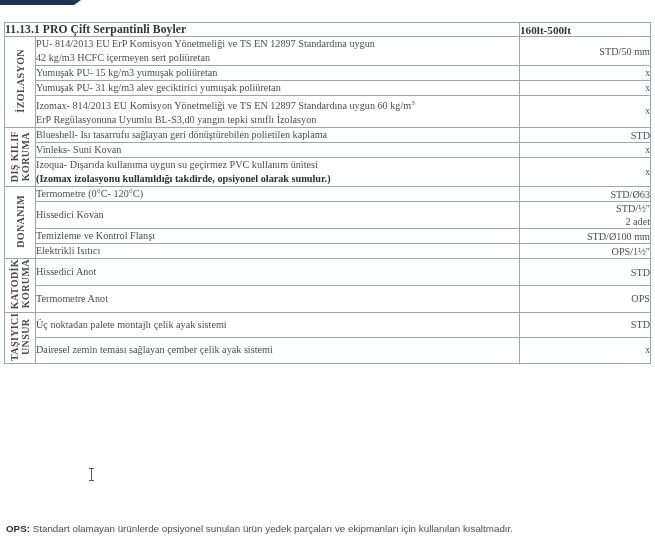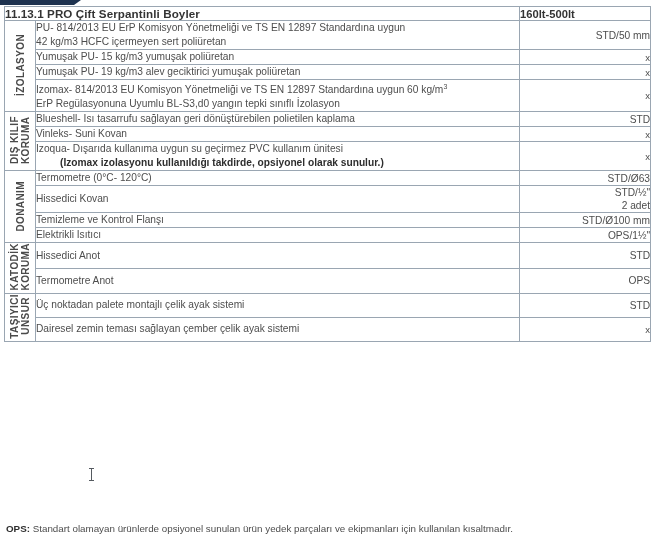--- a/index.html
+++ b/index.html
@@ -32,26 +32,27 @@
     left: 74px;
     top: 0;
     width: 0;
     height: 0;
     border-top: 5px solid #1f3350;
     border-right: 7px solid transparent;
   }
 
   #spec-table {
     position: absolute;
-    top: 6px;
+    top: 22px;
     left: 4px;
     width: 596px;
     border-collapse: collapse;
     table-layout: fixed;
     font-size: 10.2px;
+    font-family: Liberation Serif, serif;
   }
 
   #spec-table td {
     border: 1px solid #9aa6b2;
     padding: 0;
     vertical-align: middle;
     background: #ffffff;
   }
 
   
@@ -93,21 +94,21 @@
     text-align: center;
   }
 
   
   .desc {
     padding: 7px 8px 7px 11px;
     line-height: 14px;
     font-size: 10.2px;
     color: #4d4d4d;
   }
-  .desc .line2-bold { font-weight: bold; color: #2e2e2e; margin-left: 24px; }
+  .desc .line2-bold { font-weight: bold; color: #2e2e2e; }
   .val {
     text-align: right;
     font-size: 10.2px;
     color: #4d4d4d;
     line-height: 13px;
     padding: 6px 2px;
   }
   .val-x { font-size: 9.5px; }
   sup { font-size: 7px; vertical-align: super; }
 
@@ -173,21 +174,21 @@
       <td class="val">STD/50 mm</td>
     </tr>
     <tr>
       <td class="desc">
         <span>Yumuşak PU- 15 kg/m3 yumuşak poliüretan</span>
       </td>
       <td class="val val-x">x</td>
     </tr>
     <tr>
       <td class="desc">
-        <span>Yumuşak PU- 19 kg/m3 alev geciktirici yumuşak poliüretan</span>
+        <span>Yumuşak PU- 31 kg/m3 alev geciktirici yumuşak poliüretan</span>
       </td>
       <td class="val val-x">x</td>
     </tr>
     <tr>
       <td class="desc small">
         <span>Izomax- 814/2013 EU Komisyon Yönetmeliği ve TS EN 12897 Standardına uygun 60 kg/m</span><sup>3</sup><br>
         <span>ErP Regülasyonuna Uyumlu BL-S3,d0 yangın tepki sınıflı  İzolasyon</span>
       </td>
       <td class="val val-x">x</td>
     </tr>

